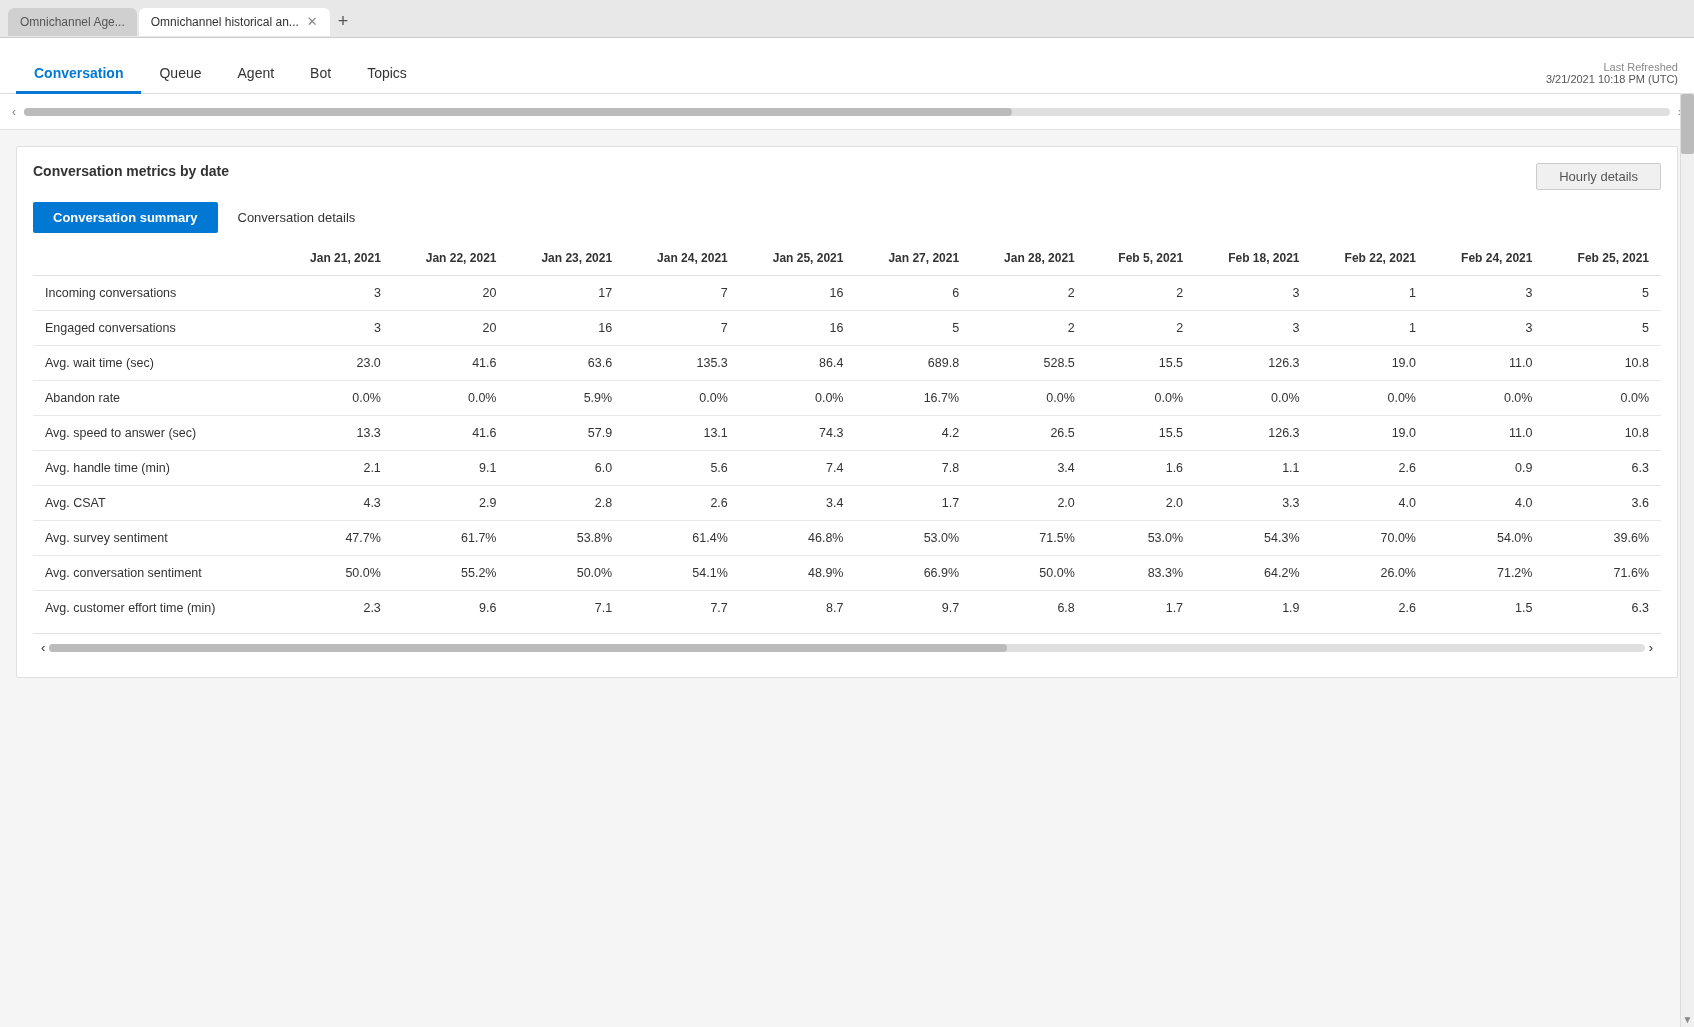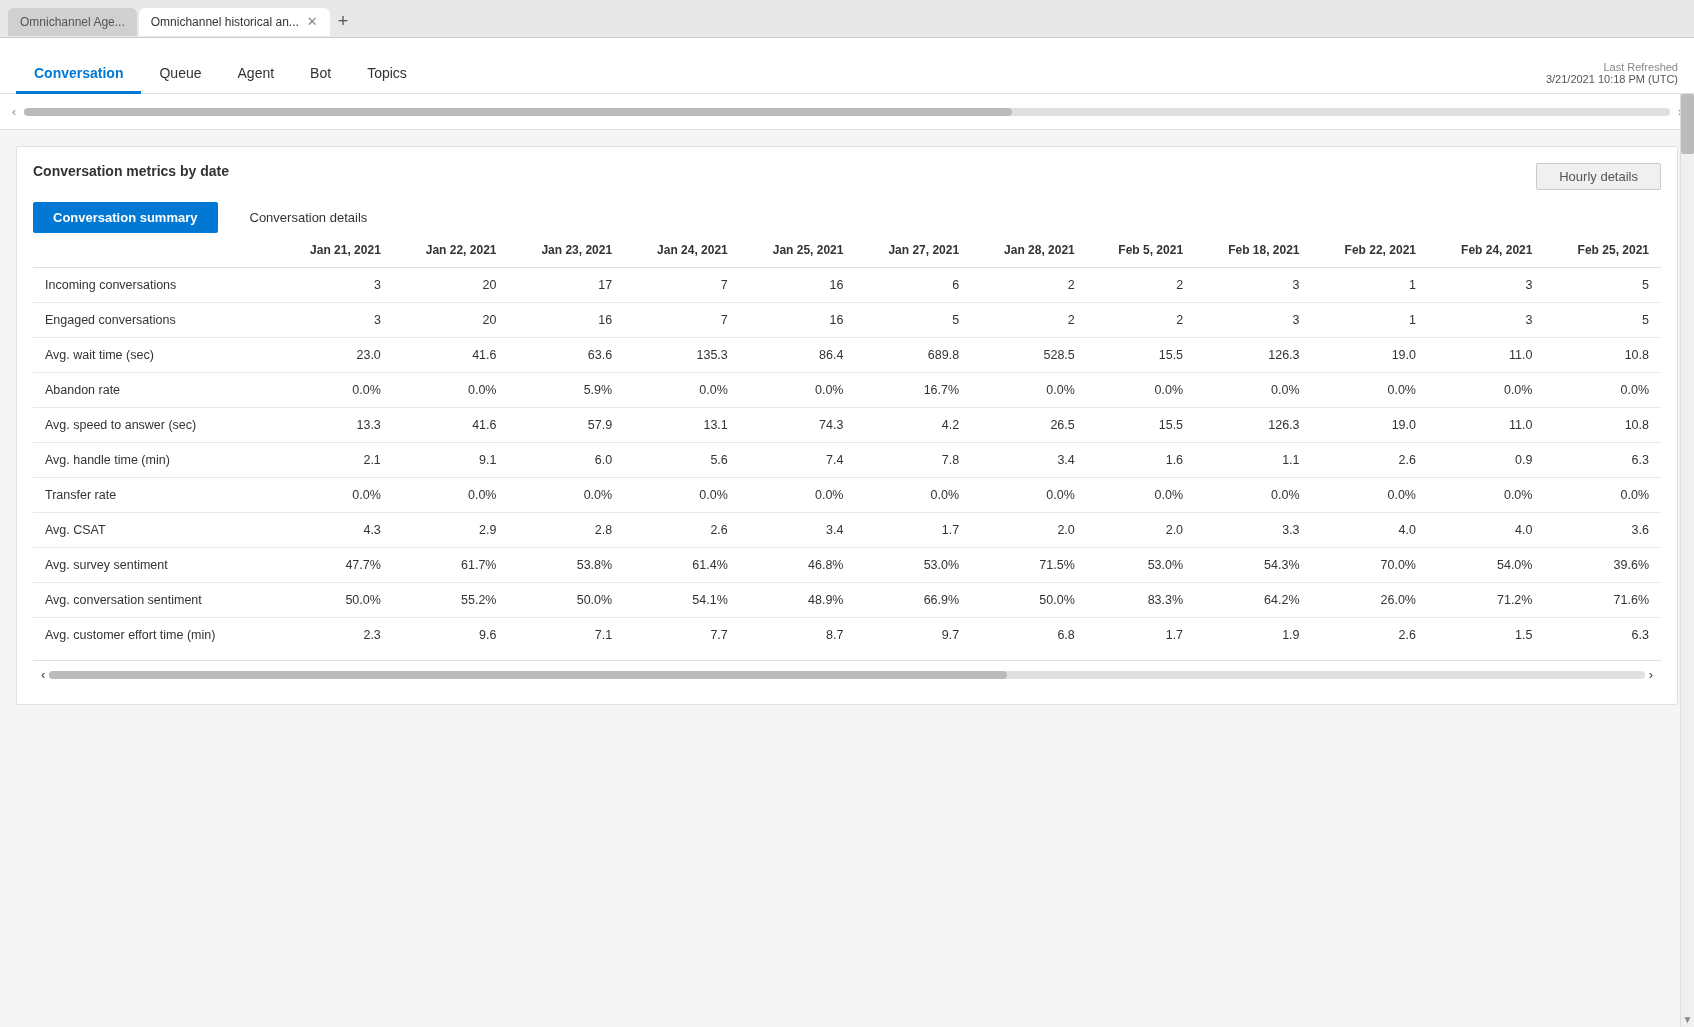--- a/index.html
+++ b/index.html
@@ -69,21 +69,21 @@
     }
     .card-header { display: flex; align-items: flex-start; justify-content: space-between; margin-bottom: 12px; }
     .card-title { font-size: 14px; font-weight: 600; color: #333; }
 
     .hourly-btn {
       background: #f0f0f0; border: 1px solid #ccc; border-radius: 2px;
       padding: 5px 22px; font-size: 13px; color: #555; cursor: pointer;
     }
 
     
-    .sub-tabs { display: flex; align-items: flex-start; margin-bottom: 0; gap: 12px; }
+    .sub-tabs { display: flex; align-items: flex-start; margin-bottom: 8px; gap: 0; }
     .sub-tab {
       padding: 8px 20px; font-size: 13px; cursor: pointer;
       border: none; background: none; color: #333;
     }
     .sub-tab.active {
       background: #0078d4; color: #fff; border-radius: 2px; font-weight: 600;
     }
 
     
     .table-wrapper { overflow-x: auto; }
@@ -287,35 +287,20 @@
               <td>7.4</td>
               <td>7.8</td>
               <td>3.4</td>
               <td>1.6</td>
               <td>1.1</td>
               <td>2.6</td>
               <td>0.9</td>
               <td>6.3</td>
             </tr>
             <tr>
-              <td>Transfer rate</td>
-              <td>0.0%</td>
-              <td>0.0%</td>
-              <td>0.0%</td>
-              <td>0.0%</td>
-              <td>0.0%</td>
-              <td>0.0%</td>
-              <td>0.0%</td>
-              <td>0.0%</td>
-              <td>0.0%</td>
-              <td>0.0%</td>
-              <td>0.0%</td>
-              <td>0.0%</td>
-            </tr>
-            <tr>
               <td>Avg. CSAT</td>
               <td>4.3</td>
               <td>2.9</td>
               <td>2.8</td>
               <td>2.6</td>
               <td>3.4</td>
               <td>1.7</td>
               <td>2.0</td>
               <td>2.0</td>
               <td>3.3</td>

